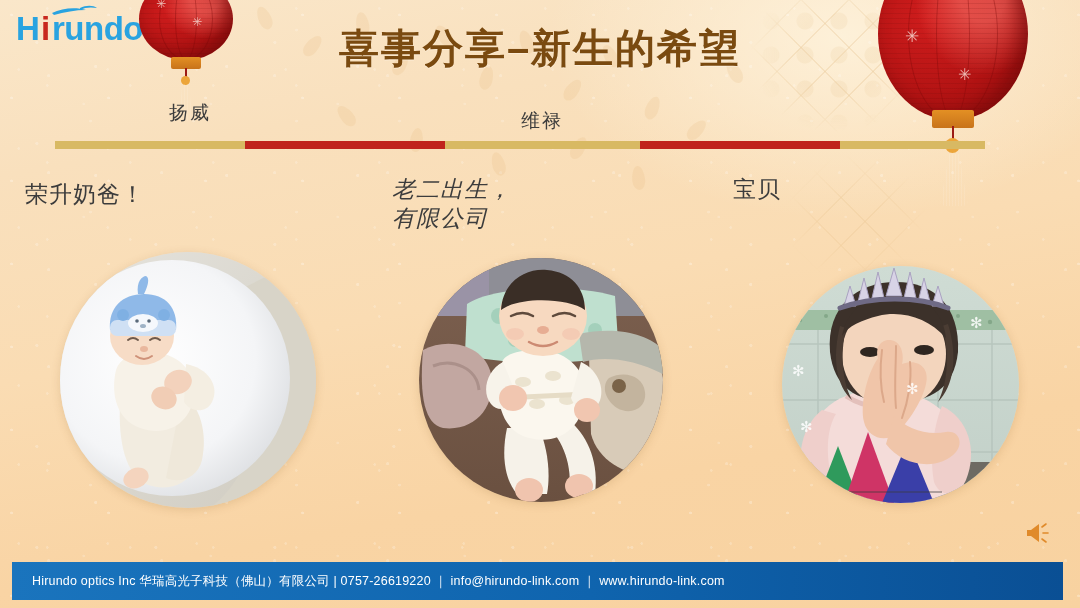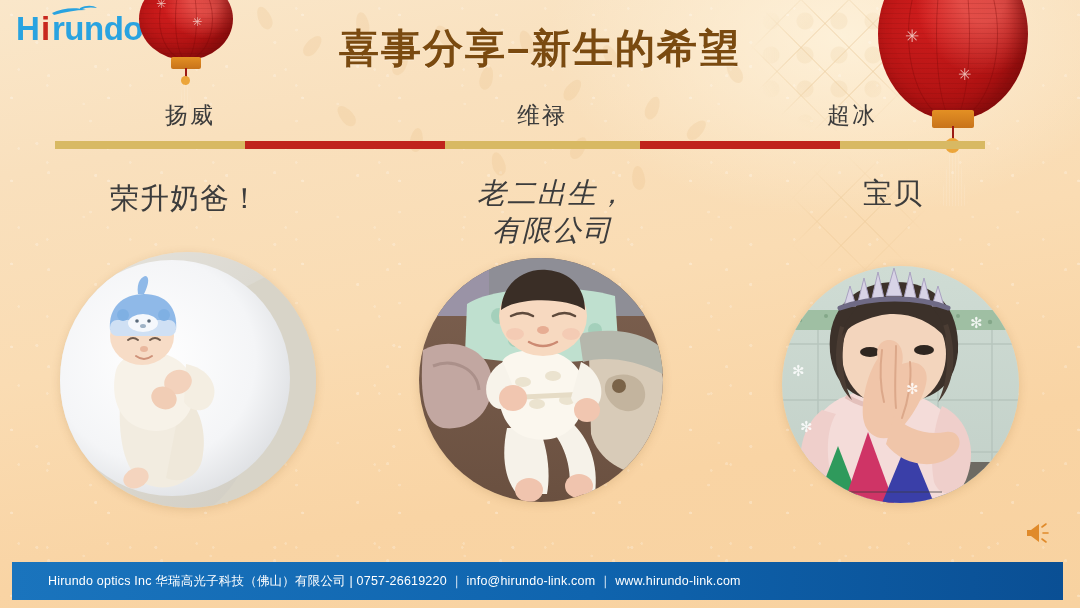--- a/index.html
+++ b/index.html
@@ -72,40 +72,40 @@
     position:absolute; left:0; top:21px; width:1080px;
     text-align:center;
     font-size:40px; font-weight:bold; color:#7a4a10;
     letter-spacing:2px;
     text-shadow:0 1px 0 rgba(255,255,255,.35);
   }
 
   
   .name{
     position:absolute; top:100px;
-    font-size:23px; color:#3c3c3c; text-align:center; width:180px;
+    font-size:19px; color:#3c3c3c; text-align:center; width:180px;
     letter-spacing:2px;
   }
   .name.n1{ left:100px; }
-  .name.n2{ left:452px; }
+  .name.n2{ left:452px;margin-top:8px; }
   .name.n3{ left:762px; }
 
   
   .divider{
     position:absolute; left:55px; top:141px; width:930px; height:8px;
     background:#d8b963;
   }
   .divider .seg{
     position:absolute; top:0; height:8px; background:#c0231c;
   }
 
   
   .msg{
     position:absolute; top:175px;
-    font-size:29px; color:#3c3c3c; text-align:center; line-height:1.28;
+    font-size:23px; color:#3c3c3c; text-align:left; line-height:1.28;
     letter-spacing:1px; width:320px;
   }
   .msg.m1{ left:25px; top:180px; }
   .msg.m2{ left:392px;font-style:italic; }
   .msg.m3{ left:733px; }
 
   
   .photo{
     position:absolute; border-radius:50%; overflow:hidden;
     box-shadow:0 2px 10px rgba(140,95,40,.18);
@@ -152,21 +152,21 @@
   
   .speaker{ position:absolute; left:1026px; top:522px; width:24px; height:22px; }
 
   
   .footer{
     position:absolute; left:12px; top:562px; width:1051px; height:38px;
     background:linear-gradient(90deg,#1a74bd 0%, #0f64ae 55%, #0a4f94 100%);
     display:flex; align-items:center;
   }
   .footer .txt{
-    color:#ffffff; font-size:12.5px; padding-left:36px; letter-spacing:.2px; white-space:nowrap;
+    color:#ffffff; font-size:12.5px; padding-left:20px; letter-spacing:.2px; white-space:nowrap;
   }
 </style>
 </head>
 <body>
 
 <div class="slide">
 
   <div class="texture"></div>
 
   <div class="petals">
@@ -235,21 +235,20 @@
     <div class="cord" style="left:107px; top:184px; height:26px;"></div>
     <div class="bead" style="left:100px; top:196px; width:15px; height:15px;"></div>
     <div class="tassel" style="left:95px; top:212px; width:28px; height:52px;
          clip-path:polygon(32% 0,68% 0,100% 100%,0 100%);"></div>
   </div>
 
   <div class="title">喜事分享–新生的希望</div>
 
   <div class="name n1">扬威</div>
   <div class="name n2">维禄</div>
-  <div class="name n3">超冰</div>
 
   <div class="divider">
     <div class="seg" style="left:190px; width:200px;"></div>
     <div class="seg" style="left:585px; width:200px;"></div>
   </div>
 
   <div class="msg m1">
     <div>荣升奶爸！</div>
   </div>
   <div class="msg m2">

